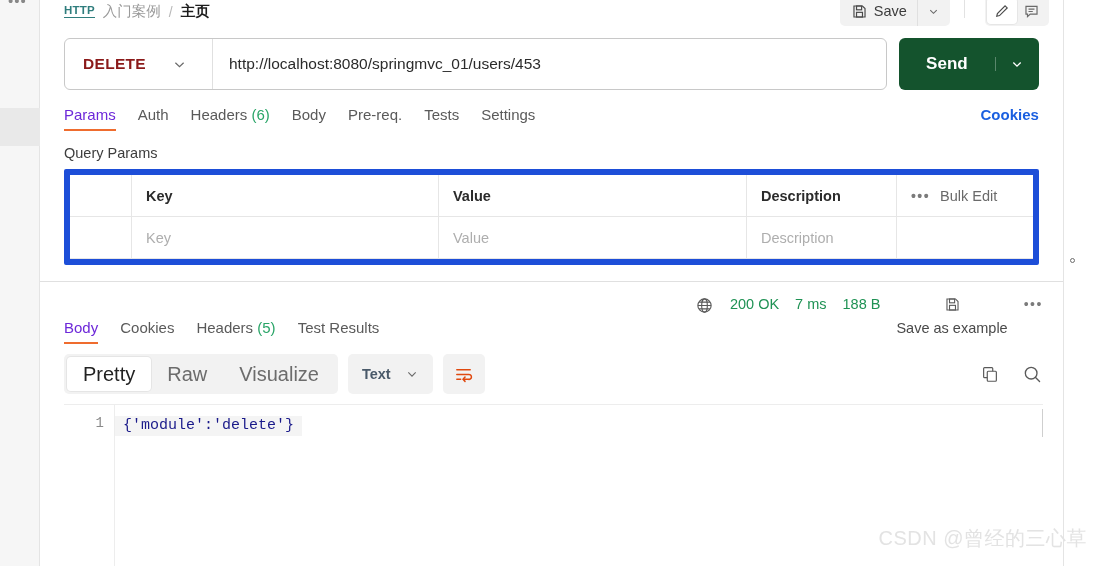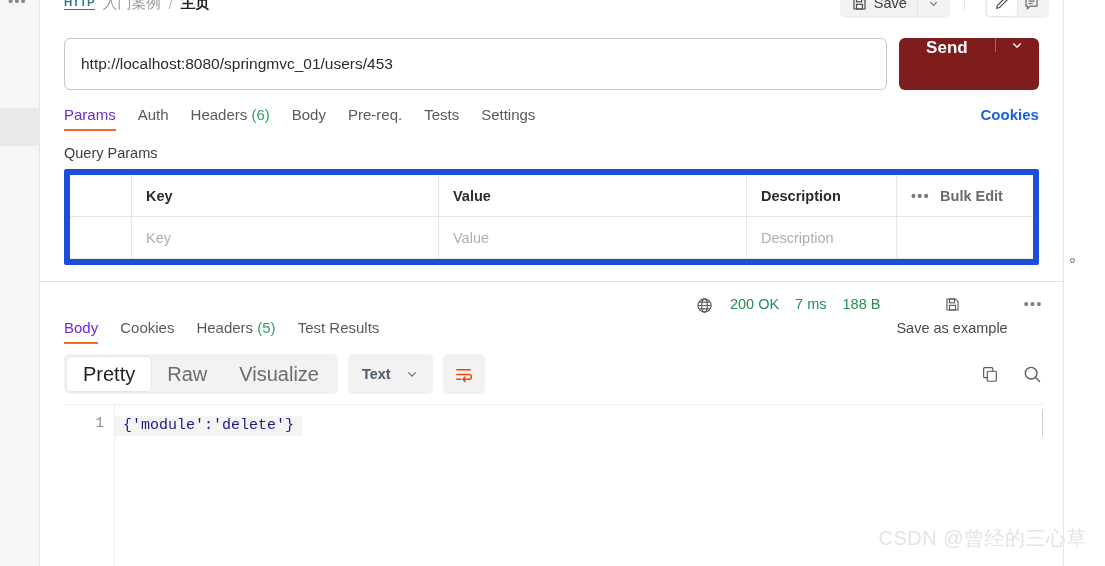--- a/index.html
+++ b/index.html
@@ -45,21 +45,21 @@
     background: #ffffff;
     border-right: 1px solid #e4e4e4;
     max-width: 1045px;
   }
 
   
   .topbar {
     height: 26px;
     display: flex;
     align-items: flex-start;
-    padding: 0 14px 0 24px;
+    padding: 8px 14px 0 24px;
     position: relative;
     flex: 0 0 26px;
   }
   .breadcrumb {
     display: flex; align-items: center; gap: 8px;
     font-size: 14.5px;
     margin-top: -6px;
   }
   .bc-http {
     color: #2f7d7d;
@@ -137,25 +137,25 @@
     font-size: 15.5px; font-weight: 700; color: #8b1a1a;
     letter-spacing: .3px;
   }
   .url-input {
     flex: 1 1 auto;
     display: flex; align-items: center;
     padding: 0 16px;
     font-size: 15.5px; color: #2b2b2b;
   }
   .send-group {
-    display: flex; align-items: flex-start;
+    display: flex; align-items: center;
     height: 52px;
     border-radius: 6px;
     overflow: hidden;
-    background: #7f1d1d;
+    background: #14532d;
     min-width: 140px;
   }
   .send-btn {
     flex: 1 1 auto;
     display: flex; align-items: center; justify-content: center;
     color: #fff; font-size: 17px; font-weight: 700;
   }
   .send-caret {
     width: 44px;
     display: flex; align-items: center; justify-content: center;
@@ -219,21 +219,21 @@
   .qp-desc { flex: 1 1 auto; }
   .qp-act {
     flex: 0 0 136px;
     display: flex; align-items: center; gap: 10px;
     padding: 0 14px;
     font-size: 14.5px;
   }
   .head .qp-cell, .head .qp-act { color: #2b2b2b; font-weight: 700; }
   .body-row .qp-cell { color: #aeaeae; }
   .dots { color: #7b7b7b; letter-spacing: 1.5px; font-size: 14px; }
-  .bulk { color: #6a6a6a; font-weight: 700; }
+  .bulk { color: #6a6a6a; font-weight: 400; }
 
   
   .section-div {
     margin-top: 16px;
     height: 1px; background: #e0e0e0;
     flex: 0 0 1px;
   }
 
   
   .resp-head {
@@ -407,20 +407,28 @@
                 <path d="M6.5 7.3h7M6.5 10h5"></path>
               </svg>
             </span>
           </div>
         </div>
       </div>
     </div>
 
     <div class="url-row">
       <div class="url-box">
+        <div class="method-sel">
+          <span class="method-label">DELETE</span>
+          <span>
+            <svg width="15" height="15" viewBox="0 0 16 16" fill="none" stroke="#6a6a6a" stroke-width="1.3">
+              <path d="M3.6 6.2L8 10.4L12.4 6.2"></path>
+            </svg>
+          </span>
+        </div>
         <div class="url-input" placeholder="Enter URL or paste text">http://localhost:8080/springmvc_01/users/453</div>
       </div>
       <div class="send-group">
         <div class="send-btn">Send</div>
         <div class="send-caret">
           <span>
             <svg width="14" height="14" viewBox="0 0 16 16" fill="none" stroke="#ffffff" stroke-width="1.5">
               <path d="M3.8 6.2L8 10.4L12.2 6.2"></path>
             </svg>
           </span>

